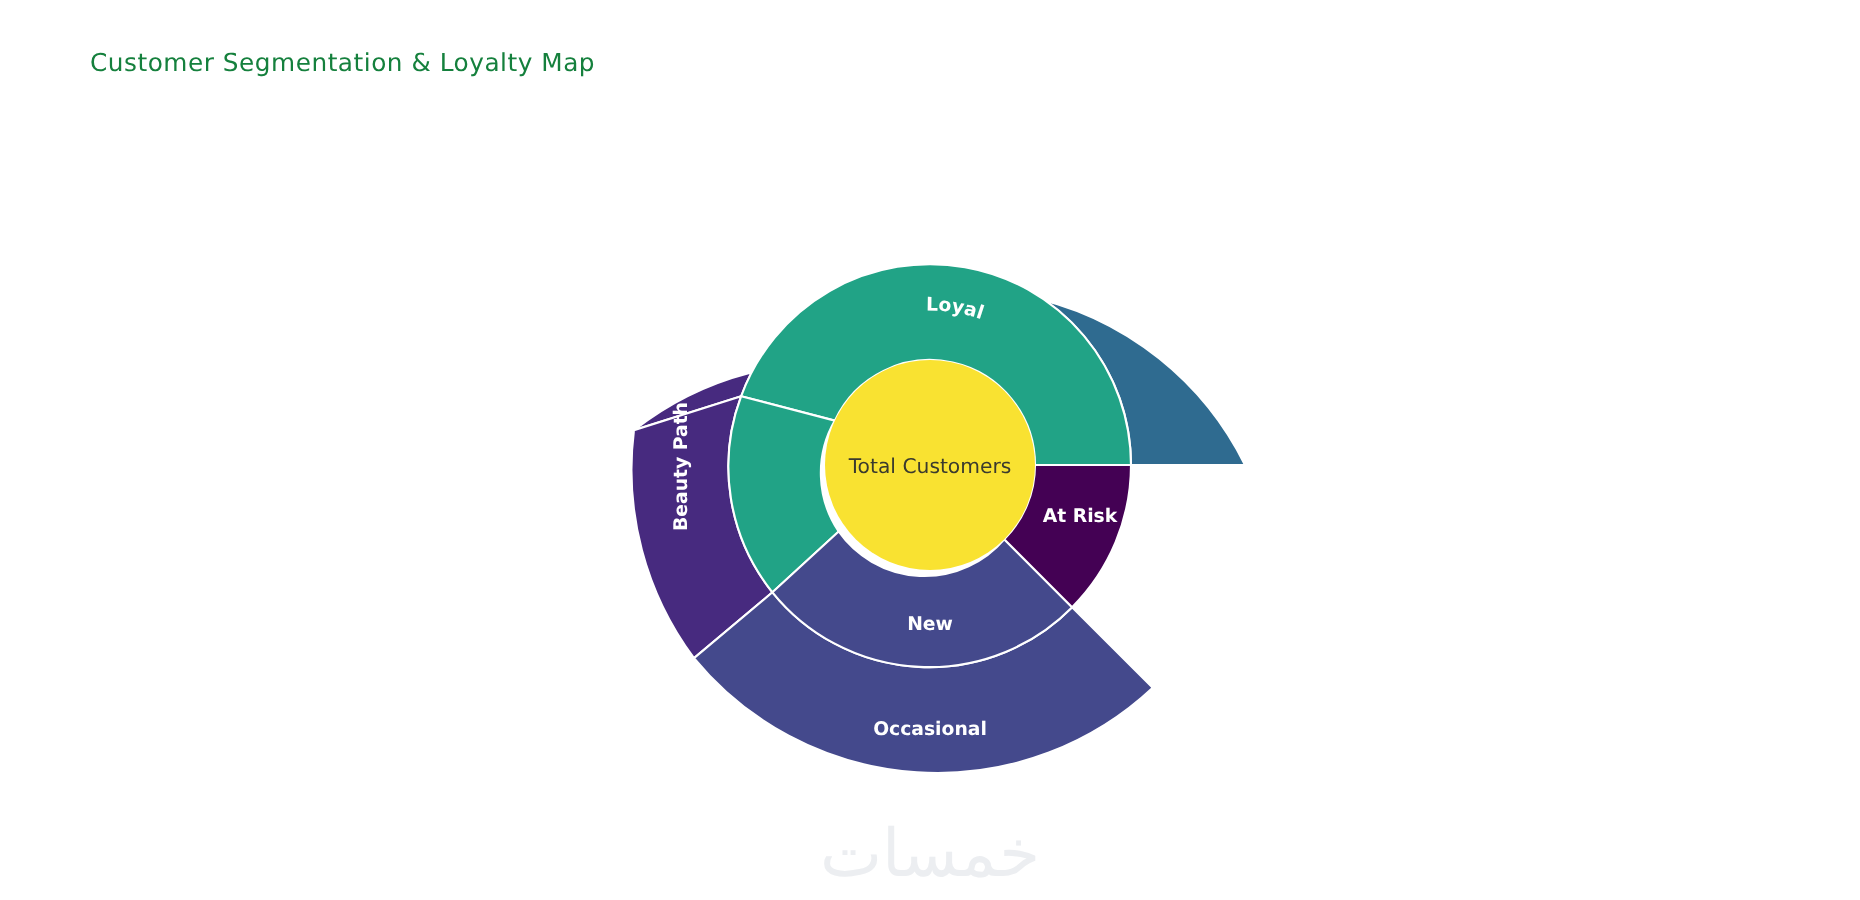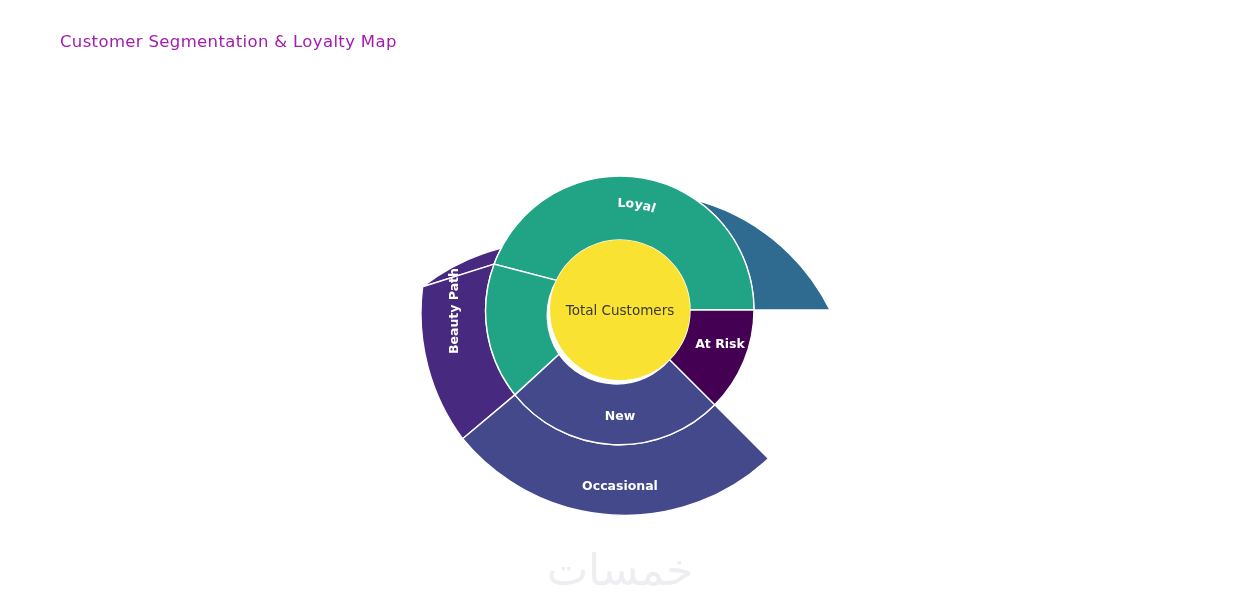--- a/index.html
+++ b/index.html
@@ -3,21 +3,21 @@
 <meta charset="utf-8">
 <style>
   html,body{margin:0;padding:0;}
   body{
     width:1240px;height:600px;background:#ffffff;
     font-family:"DejaVu Sans","Liberation Sans",sans-serif;
     overflow:hidden;position:relative;
   }
   #page-title{
     position:absolute;left:60px;top:32px;
-    font-size:16.5px;color:#a21caf;letter-spacing:.35px;
+    font-size:16.5px;color:#15803d;letter-spacing:.35px;
     white-space:nowrap;
   }
   #chart-area{position:absolute;left:0;top:0;width:1240px;height:600px;}
   #sunburst{display:block;}
   .seg-label{
     font-family:"DejaVu Sans","Liberation Sans",sans-serif;
     font-size:12.5px;font-weight:bold;fill:#ffffff;
     paint-order:stroke;
   }
   .hub-label{

